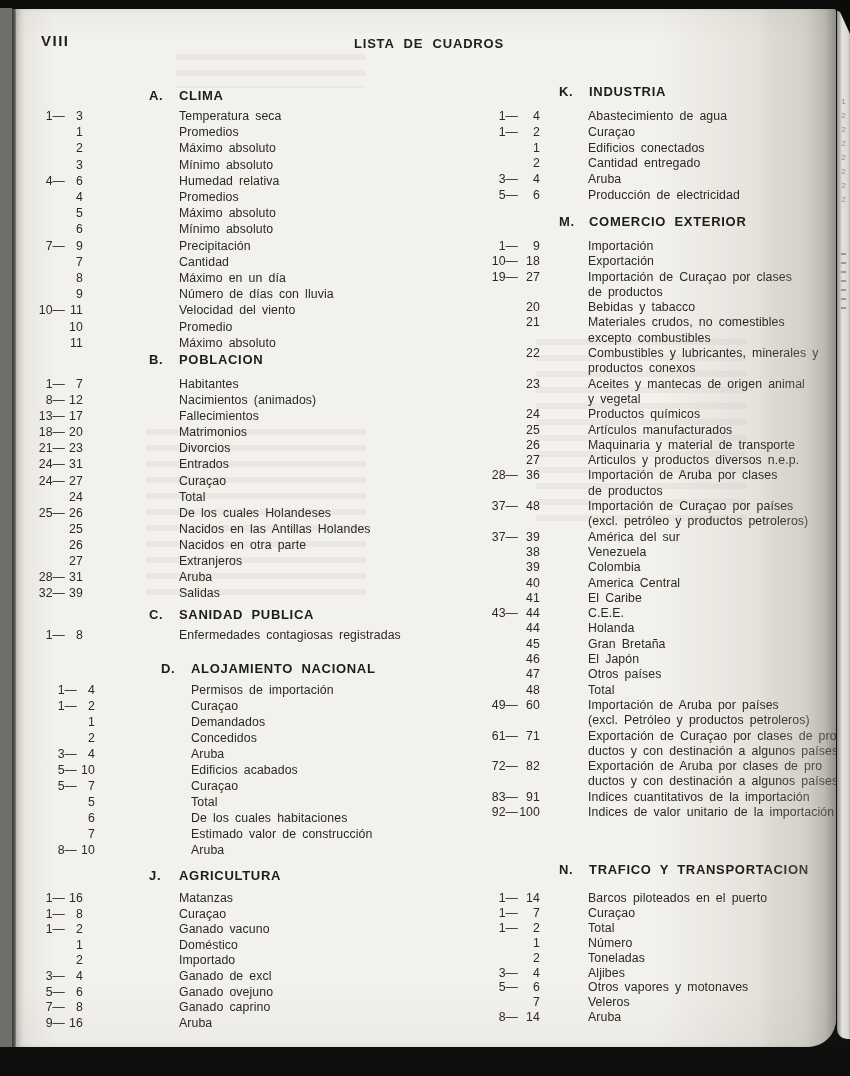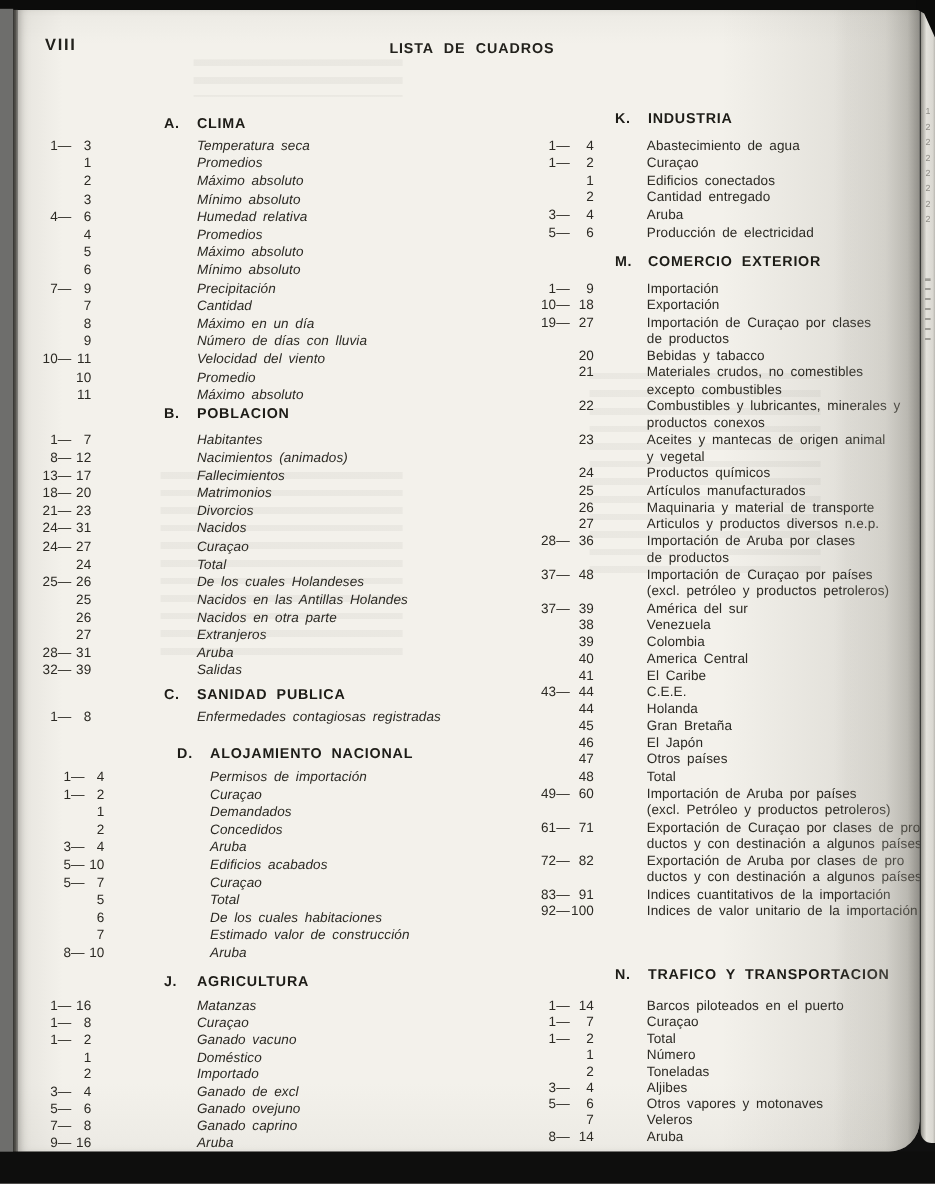--- a/index.html
+++ b/index.html
@@ -40,35 +40,35 @@
   .next-page .ticks{margin:46px auto 0;width:5px;height:60px;
     background:repeating-linear-gradient(180deg,rgba(55,54,48,.4) 0 2px,transparent 2px 9px);}
   .corner-tr{position:absolute;right:0;top:0;width:17px;height:34px;background:#0b0b0a;
     clip-path:polygon(0 0,100% 0,100% 100%,42% 36%,0 24%);}
   
   .page-number{position:absolute;left:25px;top:23px;font-size:15px;font-weight:bold;
     letter-spacing:1.5px;color:#22211c;}
   .page-title{position:absolute;left:338px;top:27px;font-size:13px;font-weight:bold;
     letter-spacing:.8px;word-spacing:5px;color:#22211c;}
   
-  .col{position:absolute;top:16px;height:868px;}
+  .col{position:absolute;top:0;height:868px;}
   .col-left{left:3px;width:432px;}
   .col-right{left:437px;width:383px;}
   .sec{position:absolute;left:0;right:0;}
   .sec-head{font-size:13px;font-weight:bold;letter-spacing:.7px;word-spacing:4px;
     color:#1d1c17;white-space:pre;}
   .col-left .sec-head{padding-left:130px;}
   .col-right .sec-head{padding-left:106px;}
   .sec-letter{display:inline-block;width:30px;}
   .rows{position:absolute;left:0;right:0;}
   .row{display:flex;align-items:flex-start;}
   .rs{text-align:right;white-space:pre;flex:none;}
   .re{text-align:right;white-space:pre;flex:none;}
   .lbl{white-space:pre;flex:none;}
-  .col-left .rs{width:46px;} .col-left .re{width:18px;} .col-left .lbl{margin-left:96px;font-style:italic;}
+  .col-left .rs{width:46px;} .col-left .re{width:18px;} .col-left .lbl{margin-left:96px;}
   .col-right .rs{width:65px;} .col-right .re{width:22px;} .col-right .lbl{margin-left:48px;}
   .row, .lbl, .rs, .re{font-size:12.3px;letter-spacing:.1px;word-spacing:2.5px;color:#2b2923;}
 </style>
 </head>
 <body>
 
 <div class="scan">
 
   <div class="strip-top"></div>
   <div class="strip-left"></div>
@@ -189,21 +189,21 @@
               <span class="lbl">Matrimonios</span>
             </div>
             <div class="row">
               <span class="rs">21—</span>
               <span class="re">23</span>
               <span class="lbl">Divorcios</span>
             </div>
             <div class="row">
               <span class="rs">24—</span>
               <span class="re">31</span>
-              <span class="lbl">Nacidos</span>
+              <span class="lbl">Entrados</span>
             </div>
             <div class="row">
               <span class="rs">24—</span>
               <span class="re">27</span>
               <span class="lbl">Curaçao</span>
             </div>
             <div class="row">
               <span class="rs"></span>
               <span class="re">24</span>
               <span class="lbl">Total</span>

